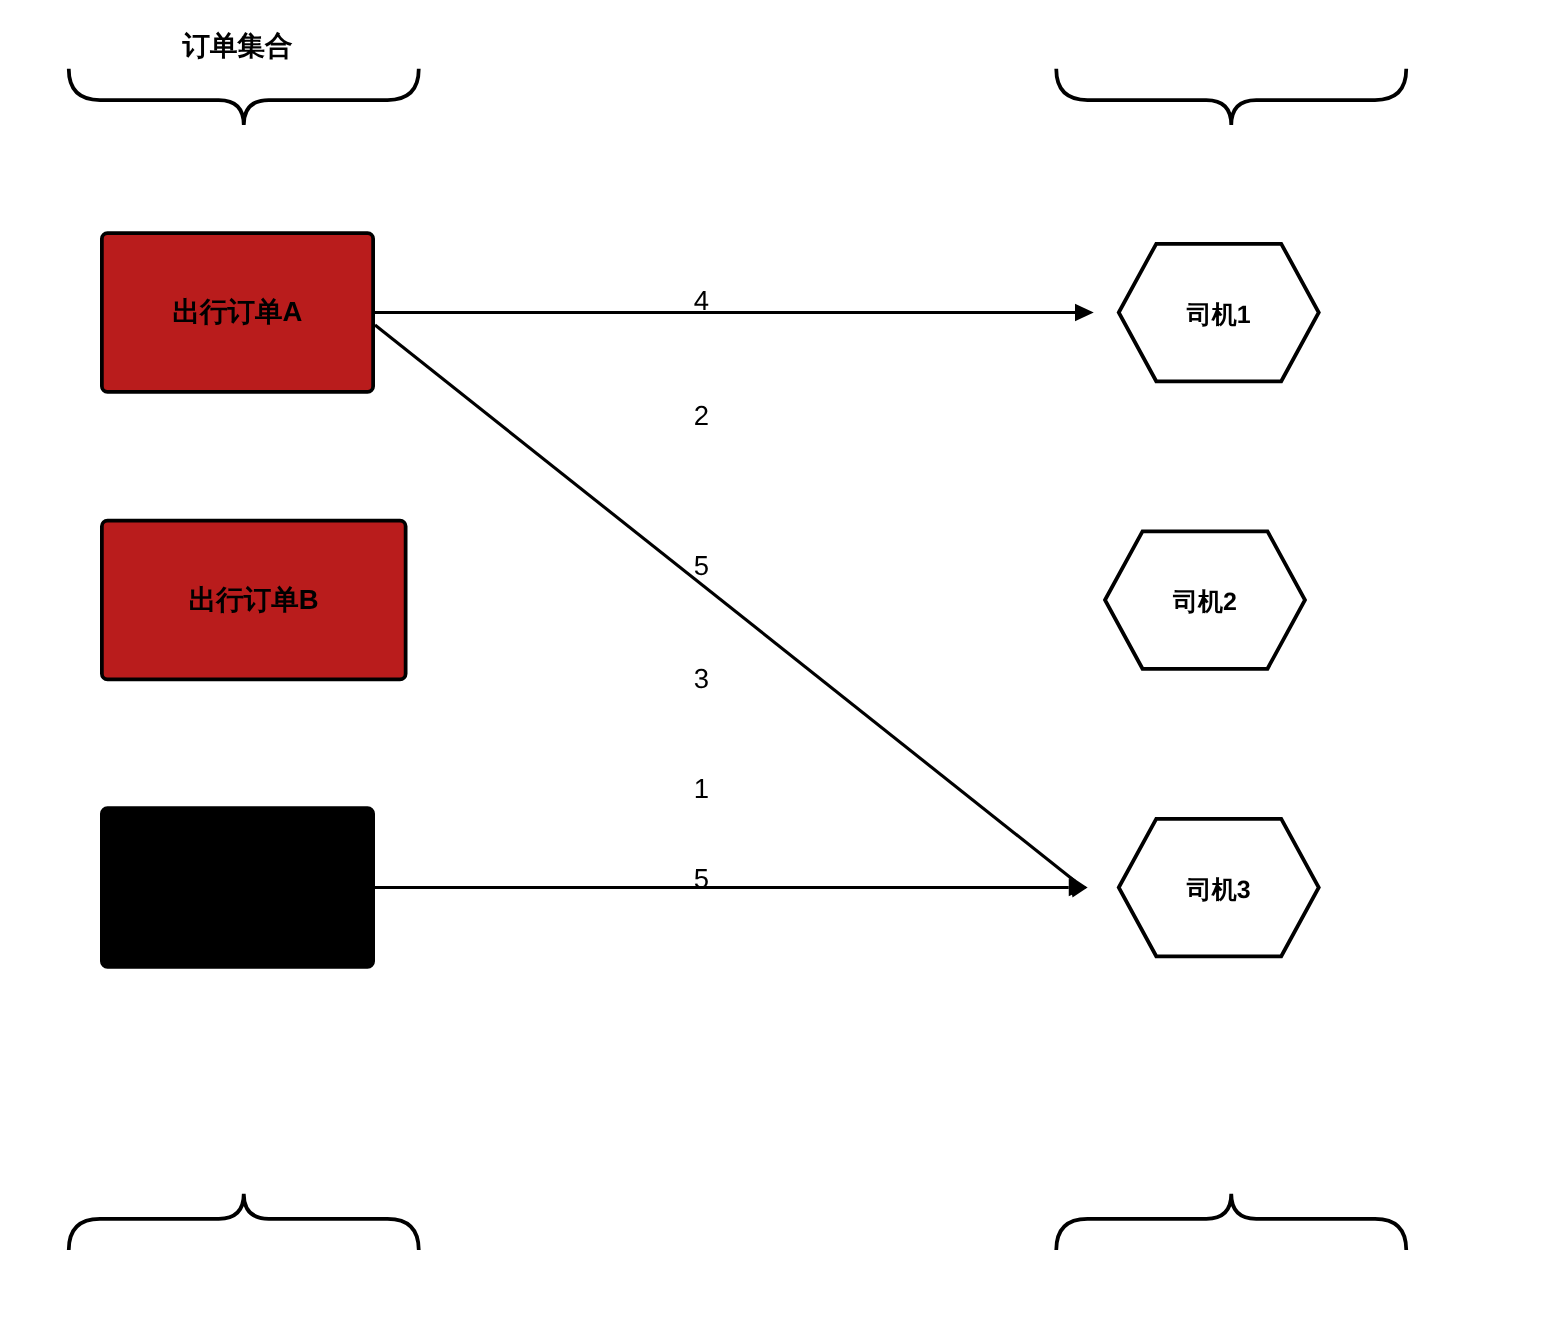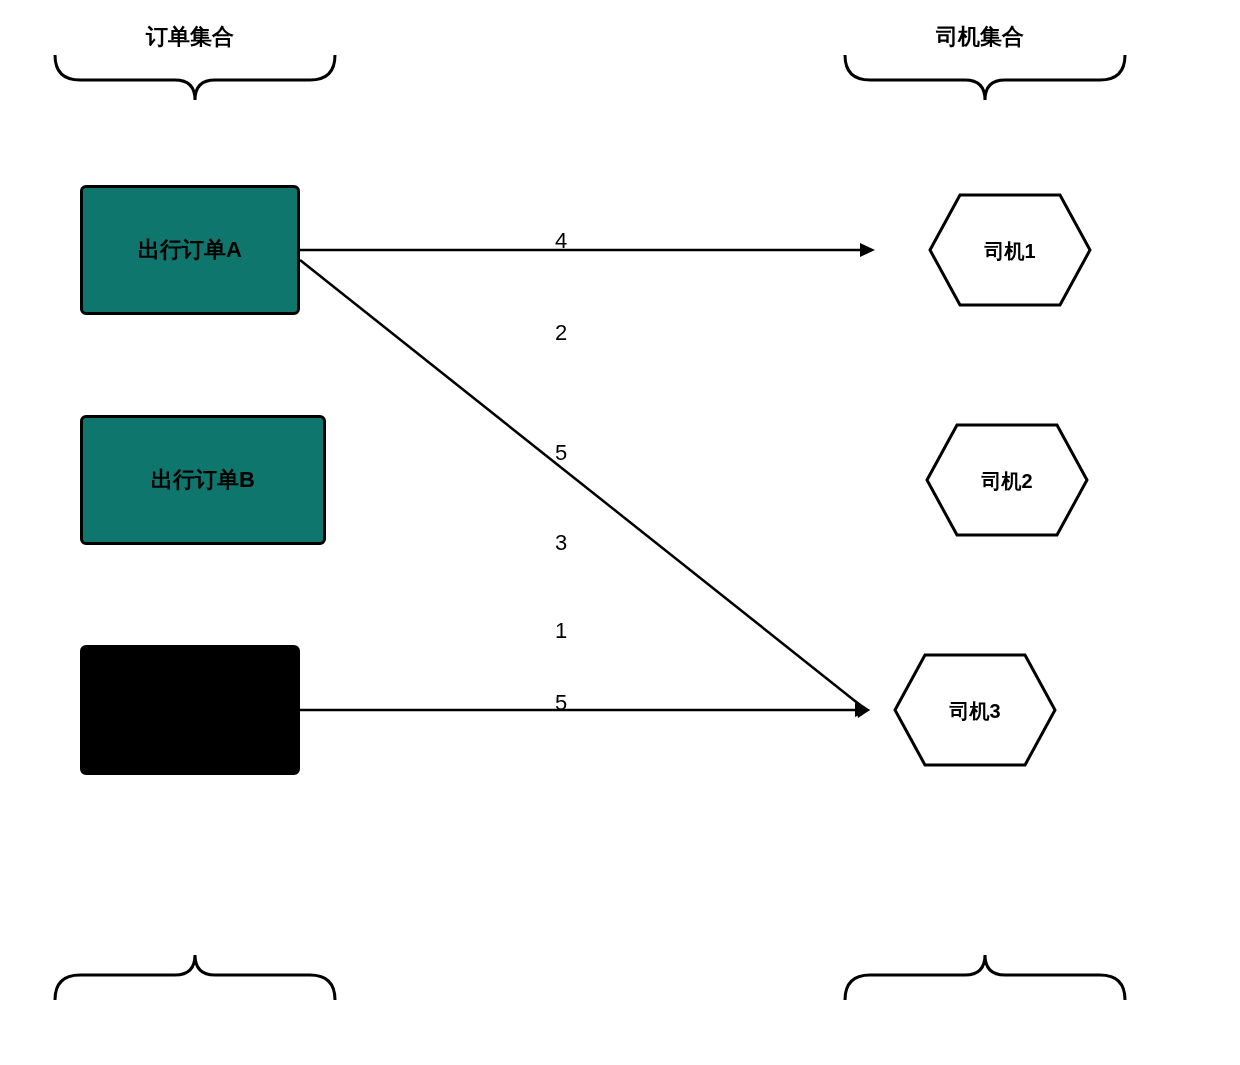--- a/index.html
+++ b/index.html
@@ -22,21 +22,21 @@
     
     .group-label {
       font-size: 22px;
       font-weight: bold;
       text-align: center;
     }
 
     
     .order-box {
       position: absolute;
-      background: #0f766e;
+      background: #b91c1c;
       border: 3px solid #000;
       border-radius: 6px;
       display: flex;
       align-items: center;
       justify-content: center;
       font-size: 22px;
       font-weight: bold;
     }
 
     .order-box.black {
@@ -61,21 +61,20 @@
       pointer-events: none;
     }
   </style>
 </head>
 <body>
 
 <div class="diagram-container">
 
   <div class="group-label" style="position:absolute; left:80px; top:22px; width:220px; text-align:center;">订单集合</div>
 
-  <div class="group-label" style="position:absolute; left:870px; top:22px; width:220px; text-align:center;">司机集合</div>
 
   <div class="order-box" style="left:80px; top:185px; width:220px; height:130px;">
     <span>出行订单A</span>
   </div>
 
   <div class="order-box" style="left:80px; top:415px; width:246px; height:130px;">
     <span>出行订单B</span>
   </div>
 
   <div class="order-box black" style="left:80px; top:645px; width:220px; height:130px;">
@@ -106,28 +105,28 @@
   <div class="arrow-label" style="left:555px; top:320px;">2</div>
 
   <div class="arrow-label" style="left:555px; top:440px;">5</div>
 
   <div class="arrow-label" style="left:555px; top:530px;">3</div>
 
   <div class="arrow-label" style="left:555px; top:618px;">1</div>
 
   <div class="arrow-label" style="left:555px; top:690px;">5</div>
 
-  <div style="position:absolute; left:895px; top:180px; width:230px; height:140px; display:flex; align-items:flex-start; justify-content:center;">
+  <div style="position:absolute; left:860px; top:180px; width:230px; height:140px; display:flex; align-items:flex-start; justify-content:center;">
     <svg width="230" height="140" viewBox="0 0 230 140" xmlns="http://www.w3.org/2000/svg">
       <polygon points="35,70 65,15 165,15 195,70 165,125 65,125" fill="white" stroke="black" stroke-width="3"></polygon>
       <text x="115" y="78" text-anchor="middle" font-size="20" font-weight="bold" font-family="SimHei,Microsoft YaHei,sans-serif">司机1</text>
     </svg>
   </div>
 
-  <div style="position:absolute; left:892px; top:410px; width:230px; height:140px; display:flex; align-items:flex-end; justify-content:center;">
+  <div style="position:absolute; left:849px; top:410px; width:230px; height:140px; display:flex; align-items:flex-end; justify-content:center;">
     <svg width="230" height="140" viewBox="0 0 230 140" xmlns="http://www.w3.org/2000/svg">
       <polygon points="35,70 65,15 165,15 195,70 165,125 65,125" fill="white" stroke="black" stroke-width="3"></polygon>
       <text x="115" y="78" text-anchor="middle" font-size="20" font-weight="bold" font-family="SimHei,Microsoft YaHei,sans-serif">司机2</text>
     </svg>
   </div>
 
   <div style="position:absolute; left:860px; top:640px; width:230px; height:140px; display:flex; align-items:center; justify-content:flex-start;">
     <svg width="230" height="140" viewBox="0 0 230 140" xmlns="http://www.w3.org/2000/svg">
       <polygon points="35,70 65,15 165,15 195,70 165,125 65,125" fill="white" stroke="black" stroke-width="3"></polygon>
       <text x="115" y="78" text-anchor="middle" font-size="20" font-weight="bold" font-family="SimHei,Microsoft YaHei,sans-serif">司机3</text>

